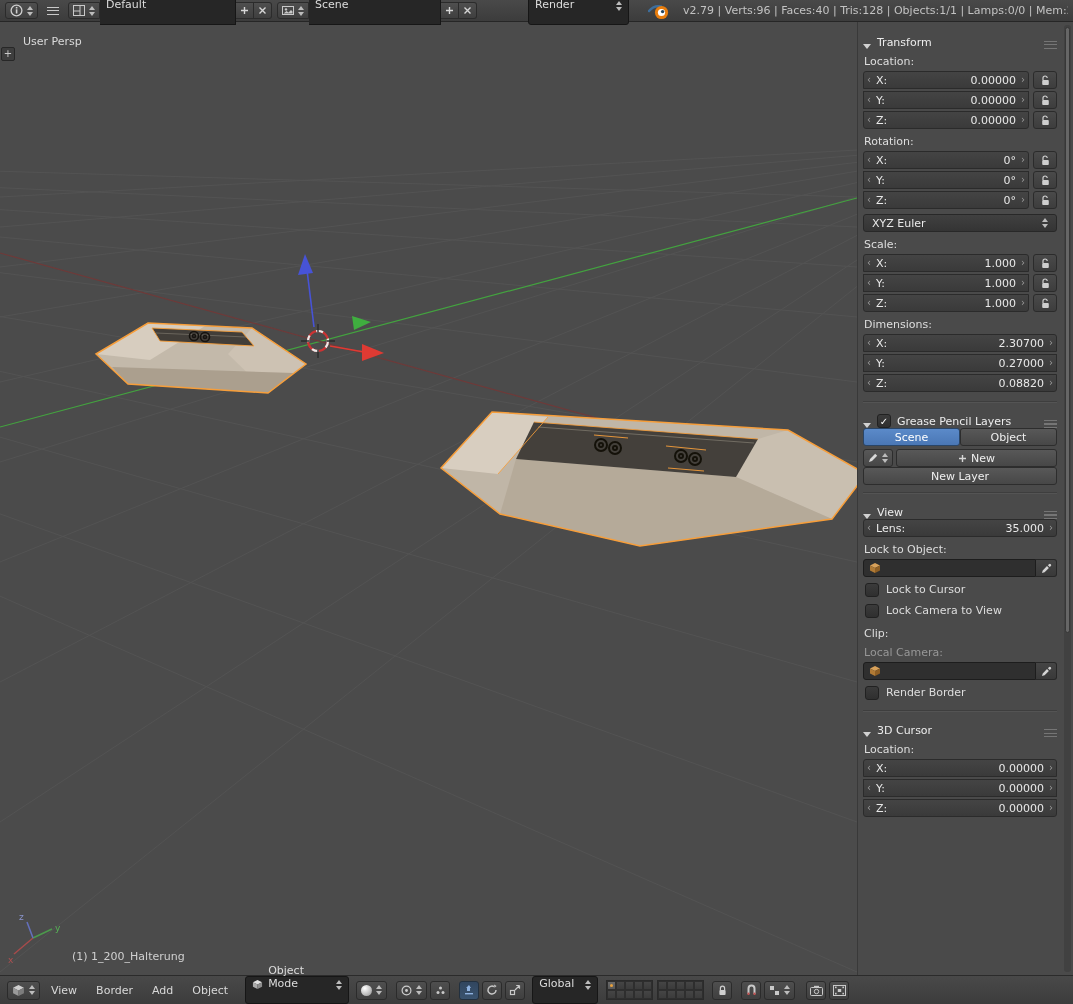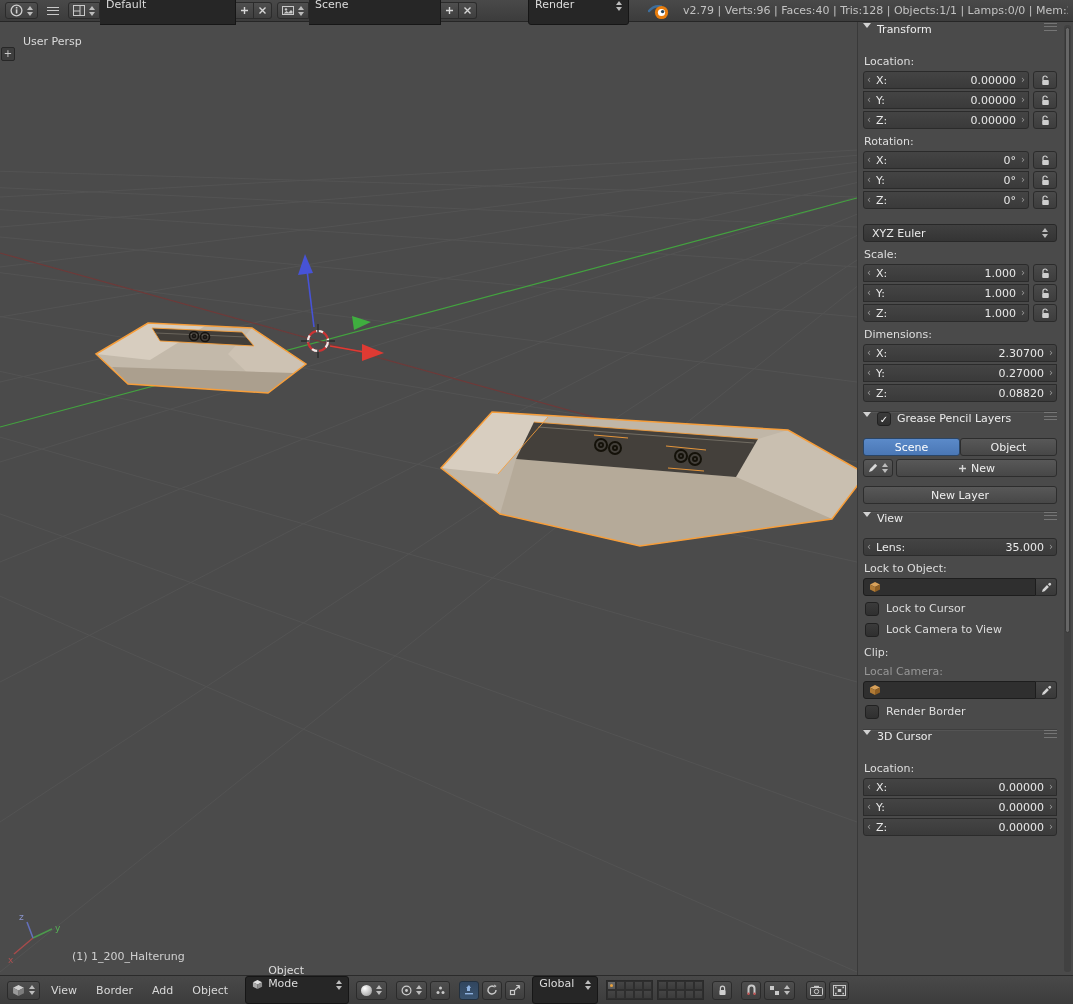--- a/index.html
+++ b/index.html
@@ -49,21 +49,21 @@
                border:1px solid #272727;border-radius:2px;color:#c9c9c9;display:flex;align-items:center;
                justify-content:center;font-size:10px;line-height:1}
 
   
   #sidebar{position:absolute;top:22px;right:0;bottom:29px;width:216px;background:#4a4a4a;
            border-left:1px solid #393939;padding:1px 16px 0 5px;overflow:hidden}
   .vscroll{position:absolute;top:3px;right:2px;bottom:3px;width:7px;background:#414141;border-radius:3px}
   .vscroll .thumb{position:absolute;left:1px;right:1px;top:2px;height:64%;background:#666;border:1px solid #373737;border-radius:3px}
   .panel{padding-bottom:7px}
   .panel + .panel{border-top:1px solid #3e3e3e;box-shadow:0 1px 0 #545454 inset}
-  .panel-header{display:flex;align-items:flex-start;gap:6px;height:26px;color:#ececec}
+  .panel-header{display:flex;align-items:flex-end;gap:6px;height:26px;color:#ececec}
   .tri{width:0;height:0;border-left:4px solid transparent;border-right:4px solid transparent;border-top:5px solid #d2d2d2;flex:0 0 auto}
   .grip{margin-left:auto;width:13px;height:8px;background:repeating-linear-gradient(to bottom,#7d7d7d 0 1px,transparent 1px 3.5px);opacity:.85}
   .slabel{margin:6px 0 3px 1px;color:#dedede}
   .slabel.dim{color:#979797}
   .frow{display:flex;align-items:center;margin-bottom:2px}
   .frow .nf{flex:1}
   .nf{position:relative;height:18px;background:linear-gradient(#444,#3a3a3a);border:1px solid #2b2b2b;
       border-radius:3px;display:flex;align-items:center;padding:0 12px;color:#e9e9e9}
   .nf::before{content:"‹";position:absolute;left:3px;top:2px;color:#9b9b9b;font-size:10px}
   .nf::after{content:"›";position:absolute;right:3px;top:2px;color:#9b9b9b;font-size:10px}
@@ -355,21 +355,21 @@
             </div>
           <div class="lockbtn">
               <svg class="ic" width="9" height="11" viewBox="0 0 9 11">
                 <path d="M2 5V3.1a2.1 2.1 0 0 1 4.2 0" fill="none" stroke="#cfcfcf" stroke-width="1.2"></path>
                 <rect x="1.2" y="5" width="6.6" height="5" rx="1" fill="#cfcfcf"></rect>
               </svg>
             </div>
           </div>
       </div>
 
-      <div class="dd" style="margin-top:15px">
+      <div class="dd" style="margin-top:5px">
         <span>XYZ Euler</span>
         <span class="updown"></span>
       </div>
 
       <div class="slabel">Scale:</div>
       <div class="stack">
         <div class="frow">
             <div class="nf">
               <span>X:</span>
               <span class="val">1.000</span>
@@ -438,21 +438,21 @@
         <span class="grip"></span>
       </div>
       <div class="seg">
         <div class="btn active">
             <span>Scene</span>
           </div>
         <div class="btn">
             <span>Object</span>
           </div>
       </div>
-      <div class="frow" style="margin-bottom:9px">
+      <div class="frow" style="margin-bottom:0">
         <div class="btn" style="width:30px;flex:0 0 auto;margin-right:3px">
           <svg class="ic" width="10" height="10" viewBox="0 0 10 10">
               <path d="M1 9l1-3 5.2-5.2 2 2L4 8z" fill="#d8d8d8"></path>
             </svg>
           <span class="updown"></span>
         </div>
         <div class="btn" style="flex:1">
           <svg class="ic" width="9" height="9" viewBox="0 0 9 9">
               <path d="M4.5 1v7M1 4.5h7" stroke="#d6d6d6" stroke-width="1.4"></path>
             </svg>

